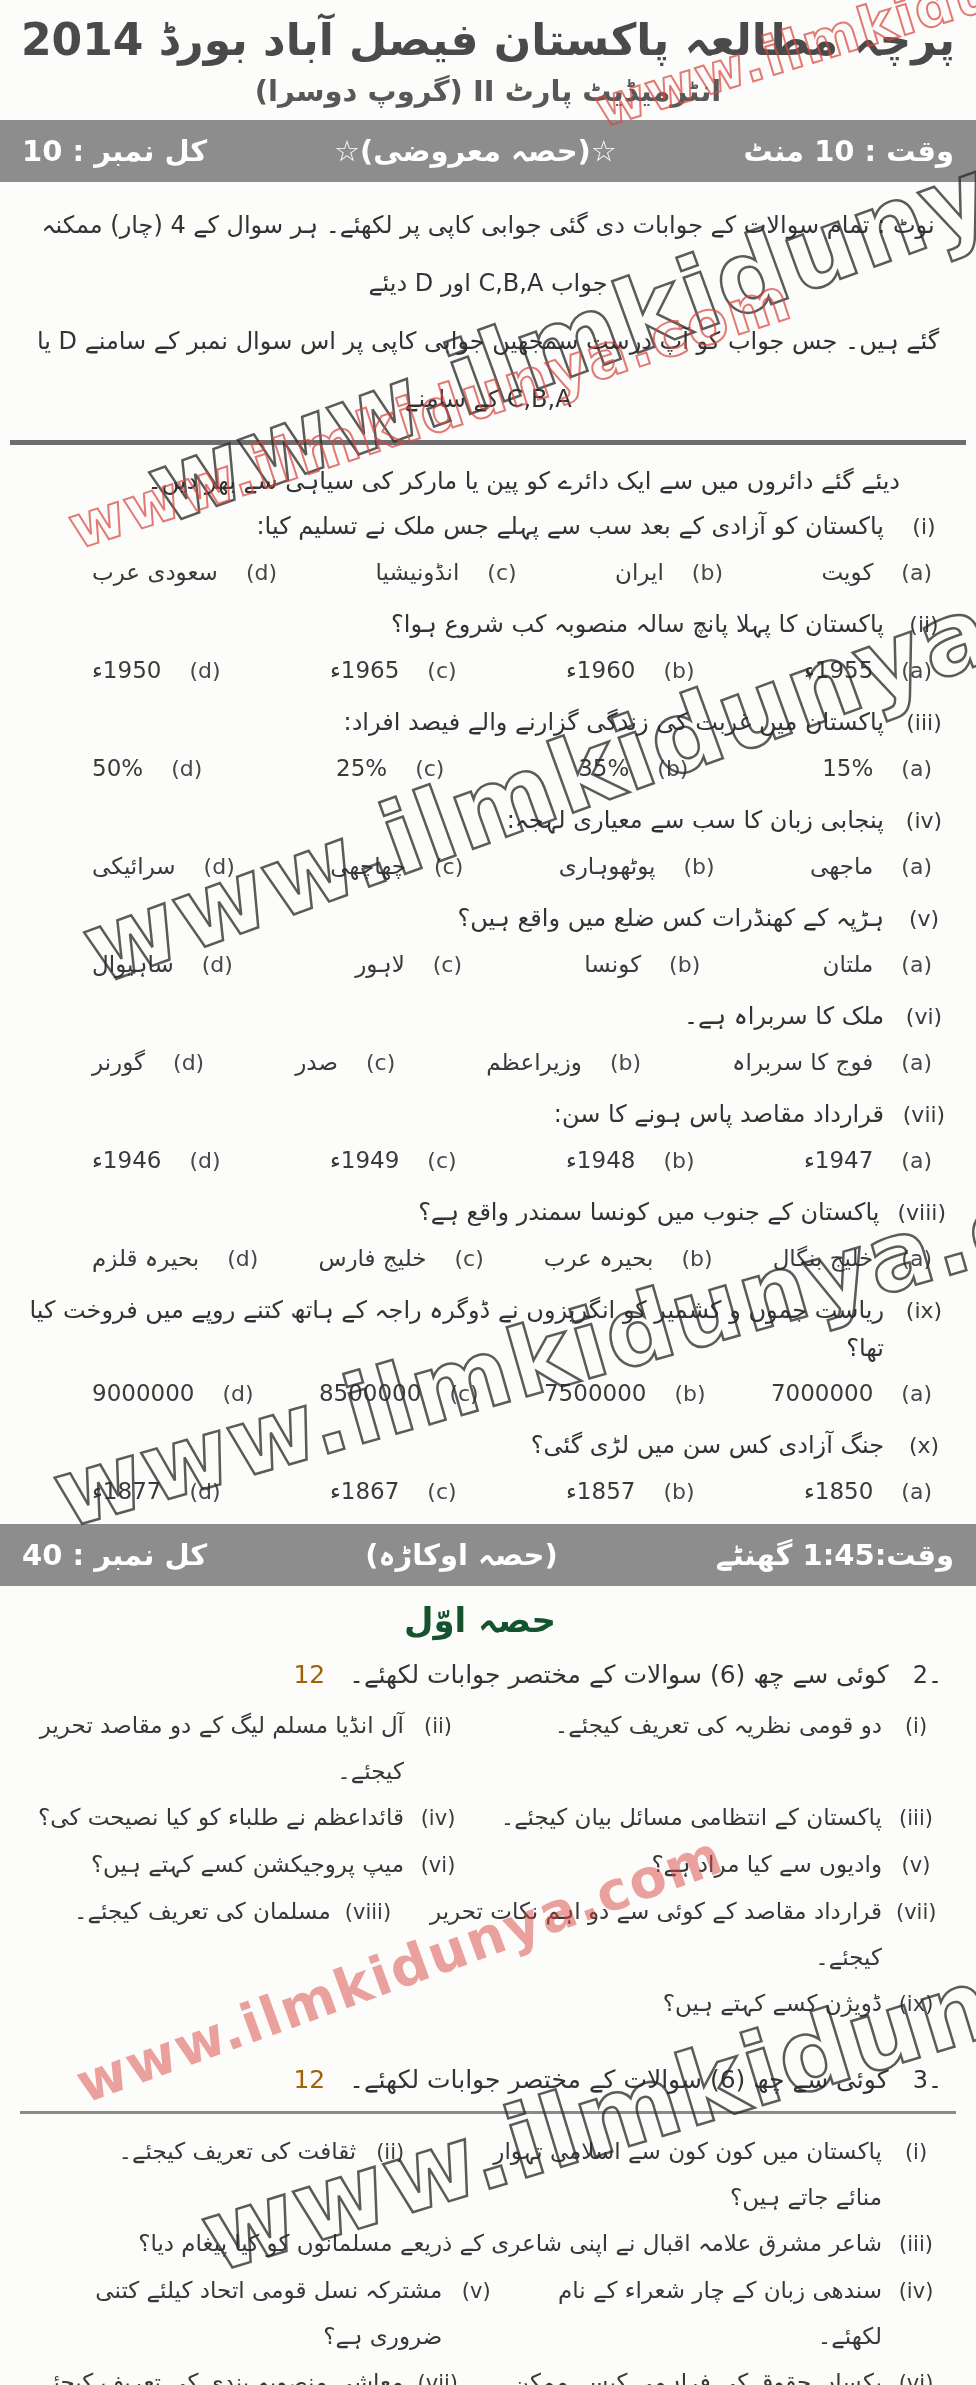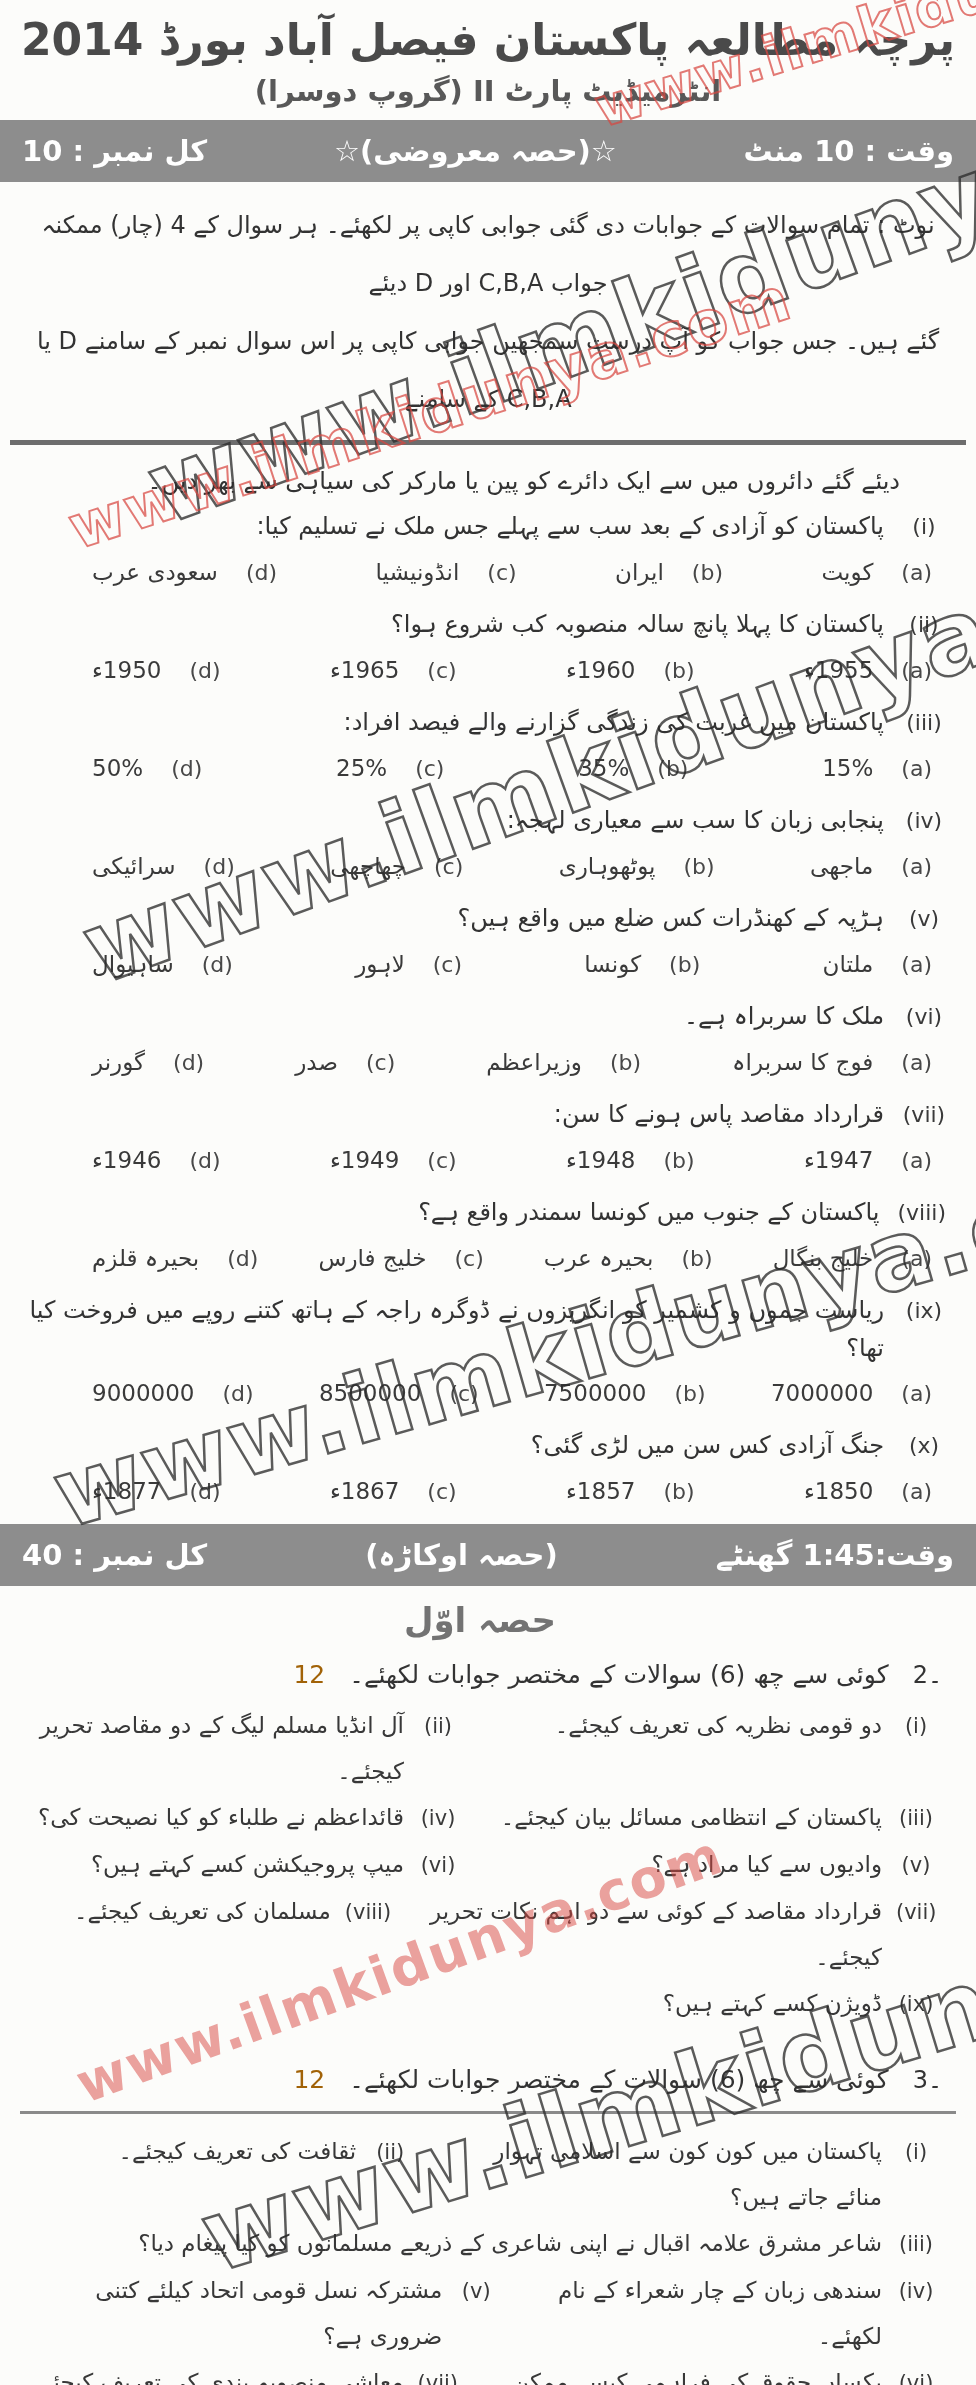--- a/index.html
+++ b/index.html
@@ -42,21 +42,21 @@
   .q-line{display:flex;gap:18px;align-items:baseline;padding-right:30px;
           font-size:24px;line-height:38px;color:#333;}
   .q-roman{font-size:22px;color:#3a3a3a;min-width:44px;text-align:center;}
   .opts{display:flex;justify-content:space-between;align-items:baseline;
         padding:6px 44px 4px 92px;font-size:23px;line-height:40px;}
   .opt{display:flex;gap:28px;align-items:baseline;}
   .opt-label{font-size:22px;color:#484848;}
   .opt-text{color:#3a3a3a;}
   
   .part-heading{text-align:center;font-size:34px;line-height:52px;font-weight:bold;
-                color:#737373;margin:8px 16px 4px 0;position:relative;z-index:1;}
+                color:#14532d;margin:8px 16px 4px 0;position:relative;z-index:1;}
   .q-head{display:flex;gap:24px;align-items:baseline;padding:4px 34px 4px 52px;
           font-size:25px;line-height:42px;color:#333;position:relative;z-index:1;}
   .q-head .q-num{font-size:24px;}
   .q-head .q-marks{margin-inline-start:auto;font-size:25px;color:#a16207;}
   .subs{display:flex;flex-wrap:wrap;padding:2px 10px;position:relative;z-index:1;}
   .sub{display:flex;gap:14px;align-items:baseline;box-sizing:border-box;
        padding:0 30px 0 6px;font-size:23px;line-height:46px;color:#383838;}
   .sub-num{font-size:21px;color:#3a3a3a;min-width:40px;text-align:center;}
   .q2subs .sub:nth-child(-n+6){width:50%;}
   .q2subs .sub:nth-child(7){width:57%;}

